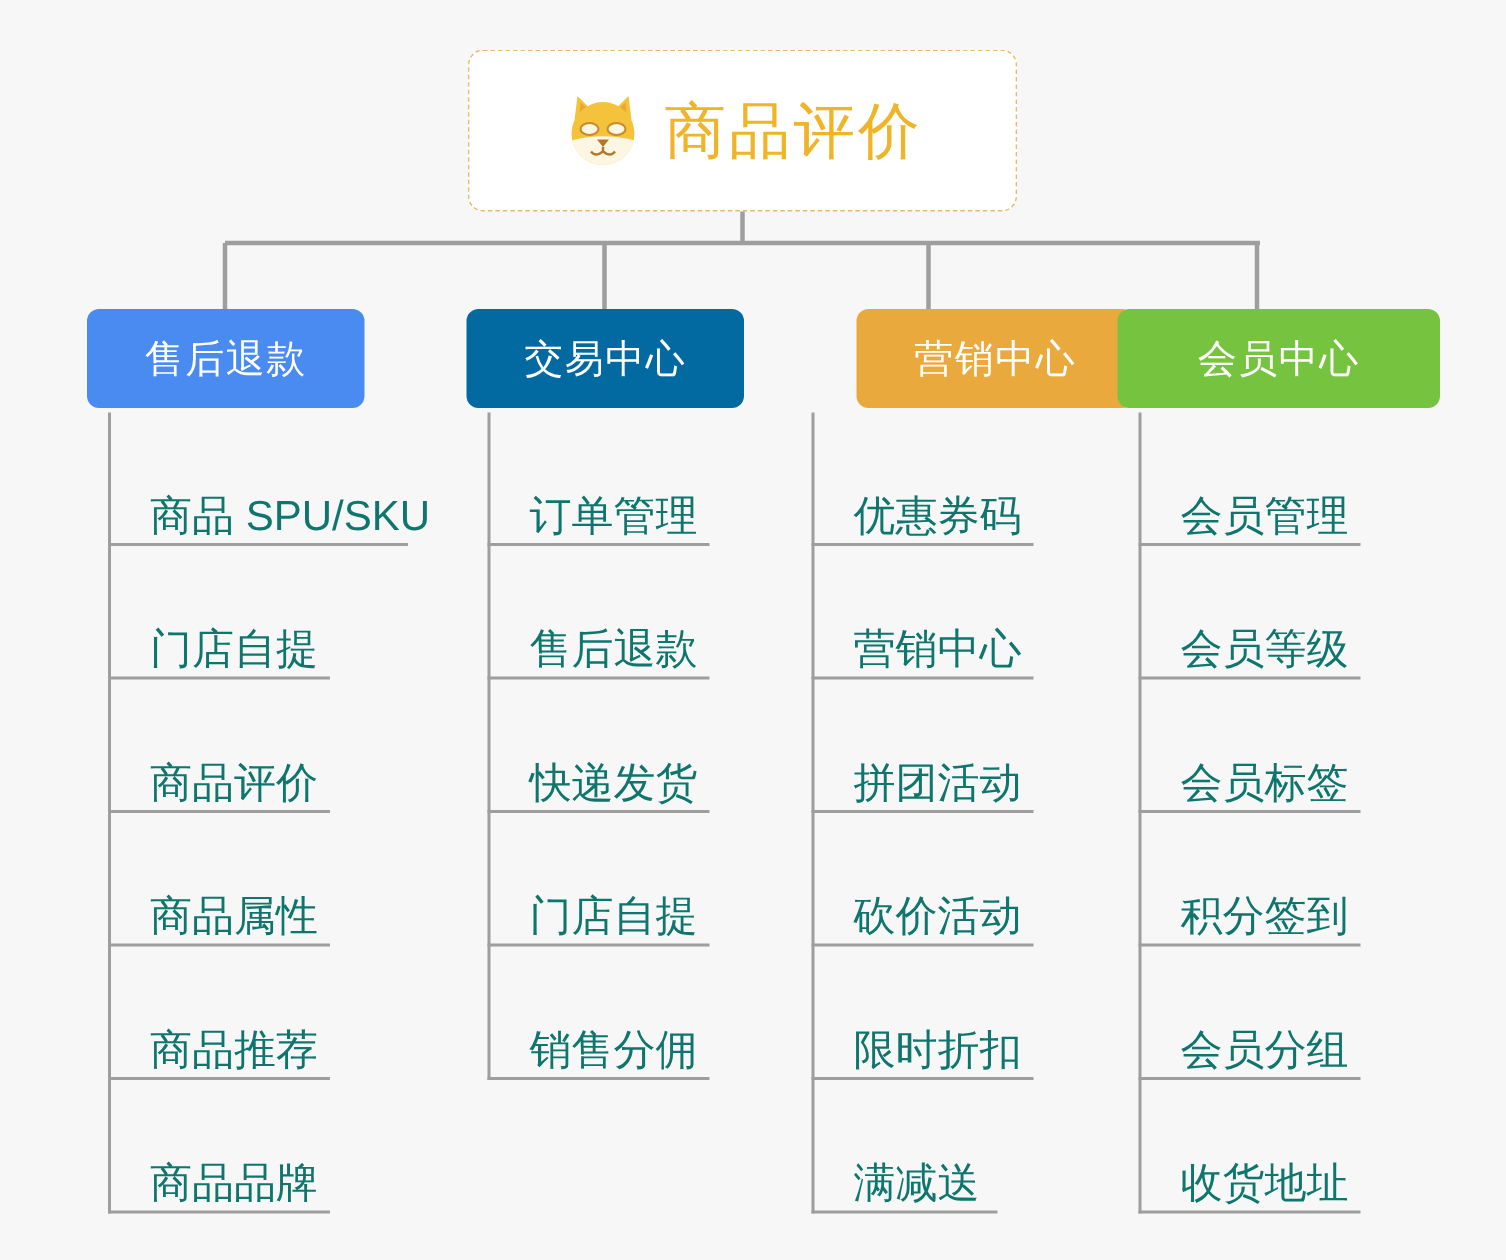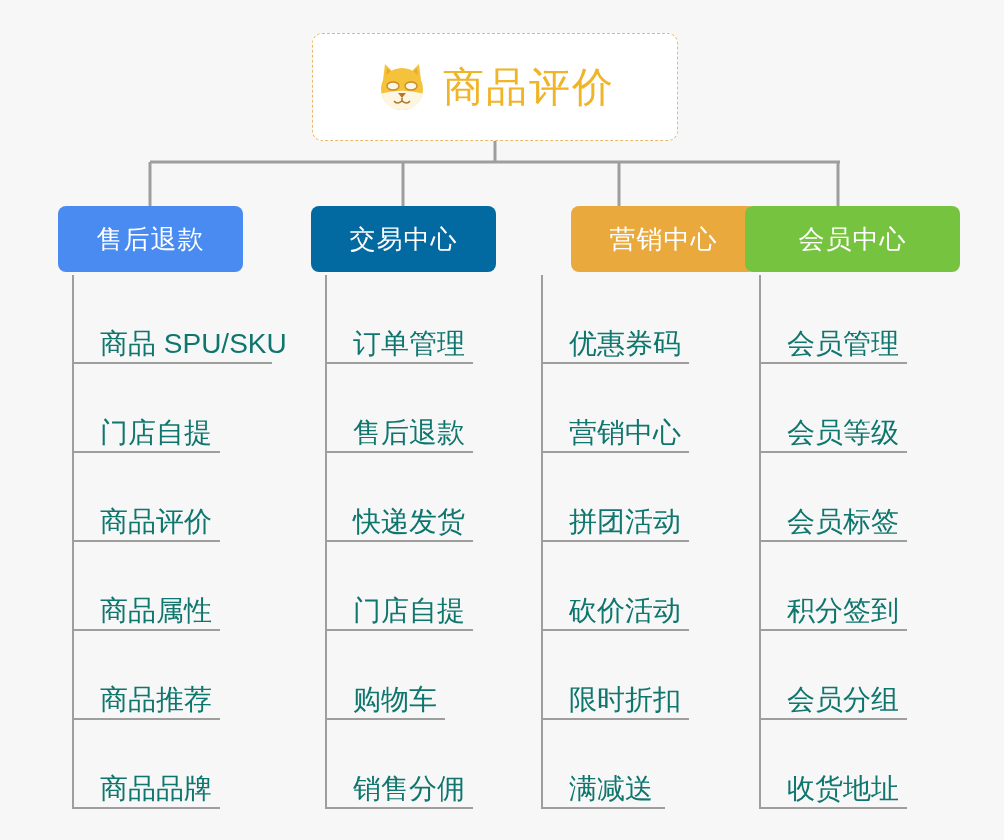--- a/index.html
+++ b/index.html
@@ -219,24 +219,20 @@
         </div>
         <div class="leaf-item">
           <div class="leaf-underline" style="background: rgb(158, 158, 158); width: 148px;"></div>
           <span class="leaf-label">快递发货</span>
         </div>
         <div class="leaf-item">
           <div class="leaf-underline" style="background: rgb(158, 158, 158); width: 148px;"></div>
           <span class="leaf-label">门店自提</span>
         </div>
         <div class="leaf-item">
-          <div class="leaf-underline" style="background: rgb(158, 158, 158); width: 120px;"></div>
-          <span class="leaf-label">购物车</span>
-        </div>
-        <div class="leaf-item">
           <div class="leaf-underline" style="background: rgb(158, 158, 158); width: 148px;"></div>
           <span class="leaf-label">销售分佣</span>
         </div>
       </div>
     </div>
 
     <div class="column col-2">
       <div class="cat-box" style="background: rgb(234, 169, 60); width: 185px;">
         <span>营销中心</span>
       </div>

